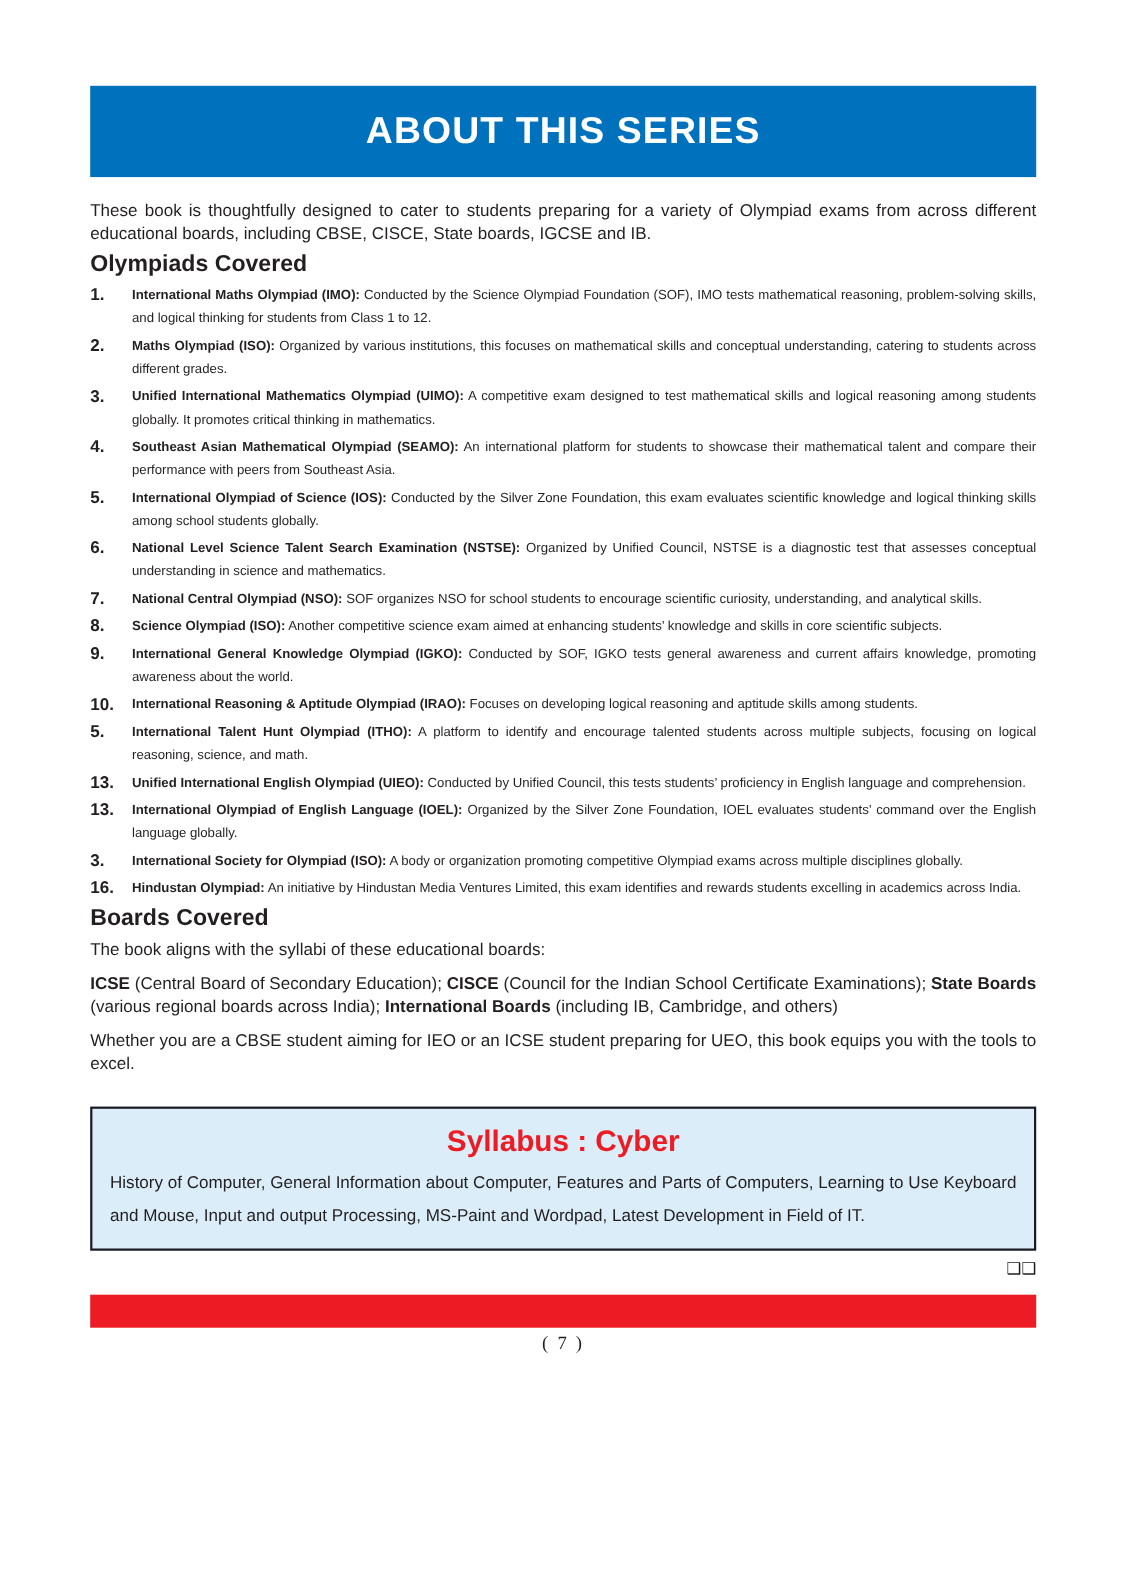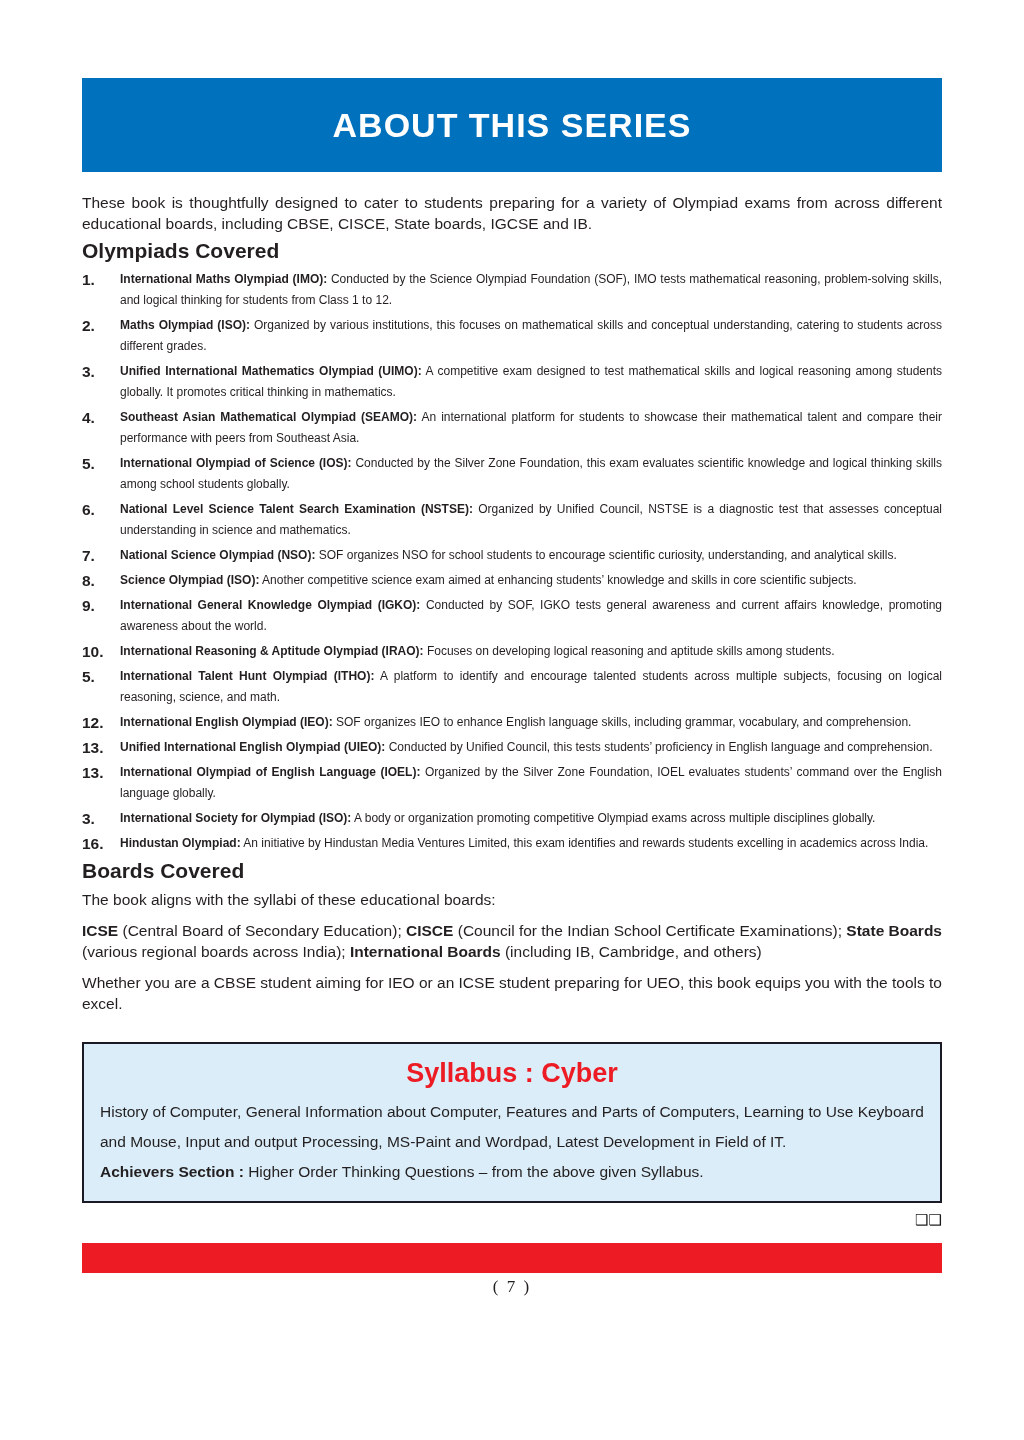--- a/index.html
+++ b/index.html
@@ -8,21 +8,21 @@
     width: 1024px; height: 1440px;
     font-family: "Liberation Sans", sans-serif;
     color: #231f20;
     position: relative;
     overflow: hidden;
   }
   .page { width: 860px; margin: 0 auto; padding-top: 78px; }
 
   .banner {
     background: #0071bc;
-    height: 94px;
+    height: 83px;
     display: flex; align-items: center; justify-content: center;
     margin-bottom: 20px;
   }
   .banner h1 {
     color: #ffffff; font-size: 34px; font-weight: 700; letter-spacing: 1px;
   }
 
   p.body-text {
     font-size: 15.5px; line-height: 21px; text-align: justify;
   }
@@ -124,41 +124,37 @@
     <li>
         <span class="item-num">5.</span>
         <p class="item-body"><b>International Olympiad of Science (IOS):</b> <span>Conducted by the Silver Zone Foundation, this exam evaluates scientific knowledge and logical thinking skills among school students globally.</span></p>
       </li>
     <li>
         <span class="item-num">6.</span>
         <p class="item-body"><b>National Level Science Talent Search Examination (NSTSE):</b> <span>Organized by Unified Council, NSTSE is a diagnostic test that assesses conceptual understanding in science and mathematics.</span></p>
       </li>
     <li>
         <span class="item-num">7.</span>
-        <p class="item-body"><b>National Science Olympiad (NSO):</b> <span>SOF organizes NSO for school students to encourage scientific curiosity, understanding, and analytical skills.</span></p>
+        <p class="item-body"><b>National Central Olympiad (NSO):</b> <span>SOF organizes NSO for school students to encourage scientific curiosity, understanding, and analytical skills.</span></p>
       </li>
     <li>
         <span class="item-num">8.</span>
         <p class="item-body"><b>Science Olympiad (ISO):</b> <span>Another competitive science exam aimed at enhancing students’ knowledge and skills in core scientific subjects.</span></p>
       </li>
     <li>
         <span class="item-num">9.</span>
         <p class="item-body"><b>International General Knowledge Olympiad (IGKO):</b> <span>Conducted by SOF, IGKO tests general awareness and current affairs knowledge, promoting awareness about the world.</span></p>
       </li>
     <li>
         <span class="item-num">10.</span>
         <p class="item-body"><b>International Reasoning &amp; Aptitude Olympiad (IRAO):</b> <span>Focuses on developing logical reasoning and aptitude skills among students.</span></p>
       </li>
     <li>
         <span class="item-num">5.</span>
         <p class="item-body"><b>International Talent Hunt Olympiad (ITHO):</b> <span>A platform to identify and encourage talented students across multiple subjects, focusing on logical reasoning, science, and math.</span></p>
-      </li>
-    <li>
-        <span class="item-num">12.</span>
-        <p class="item-body"><b>International English Olympiad (IEO):</b> <span>SOF organizes IEO to enhance English language skills, including grammar, vocabulary, and comprehension.</span></p>
       </li>
     <li>
         <span class="item-num">13.</span>
         <p class="item-body"><b>Unified International English Olympiad (UIEO):</b> <span>Conducted by Unified Council, this tests students’ proficiency in English language and comprehension.</span></p>
       </li>
     <li>
         <span class="item-num">13.</span>
         <p class="item-body"><b>International Olympiad of English Language (IOEL):</b> <span>Organized by the Silver Zone Foundation, IOEL evaluates students’ command over the English language globally.</span></p>
       </li>
     <li>
@@ -175,21 +171,20 @@
 
   <p class="body-text boards-para">The book aligns with the syllabi of these educational boards:</p>
 
   <p class="body-text boards-para"><b>ICSE</b><span> (Central Board of Secondary Education); </span><b>CISCE</b><span> (Council for the Indian School Certificate Examinations); </span><b>State Boards</b><span> (various regional boards across India); </span><b>International Boards</b><span> (including IB, Cambridge, and others)</span></p>
 
   <p class="body-text boards-para">Whether you are a CBSE student aiming for IEO or an ICSE student preparing for UEO, this book equips you with the tools to excel.</p>
 
   <div class="syllabus-box">
     <div class="syllabus-title">Syllabus : Cyber</div>
     <p class="syllabus-body">History of Computer, General Information about Computer, Features and Parts of Computers, Learning to Use Keyboard and Mouse, Input and output Processing, MS-Paint and Wordpad, Latest Development in Field of IT.</p>
-    <p class="syllabus-achievers"><b>Achievers Section :</b><span> Higher Order Thinking Questions – from the above given Syllabus.</span></p>
   </div>
 
   <div class="end-marks">❑❑</div>
 
   <div class="footer-bar"></div>
 
   <div class="page-number">( 7 )</div>
 
 </div>
 

